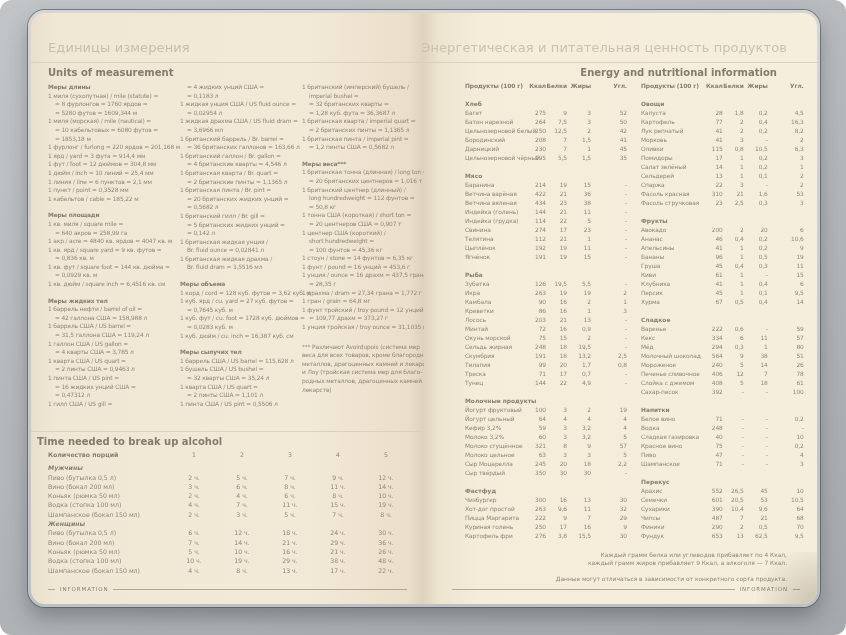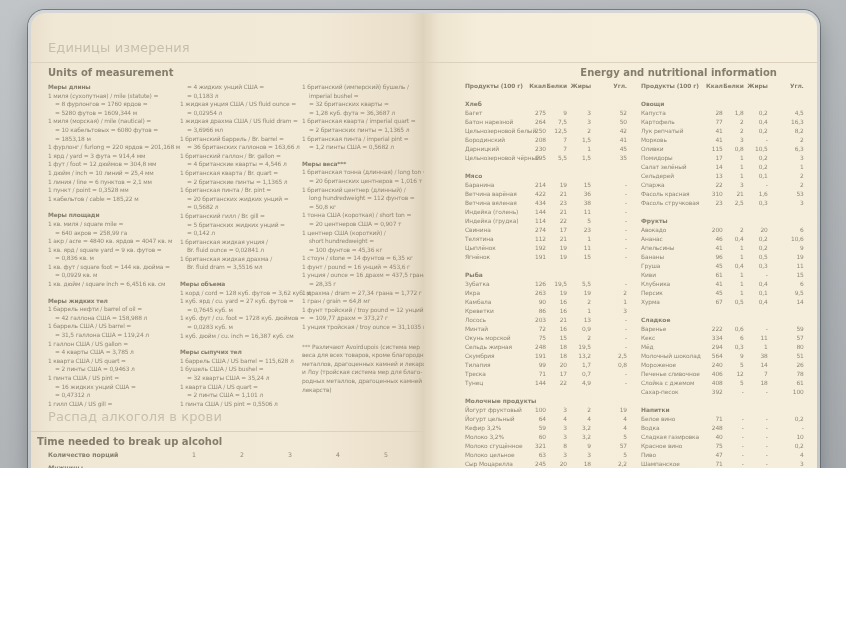--- a/index.html
+++ b/index.html
@@ -1,18 +1,18 @@
 <!DOCTYPE html>
 <html><head>
 <meta charset="utf-8">
 <style>
   html,body{margin:0;padding:0;}
-  .scene{position:relative;width:846px;height:468px;overflow:hidden;
+  .scene{position:relative;width:846px;height:635px;overflow:hidden;
     background:linear-gradient(160deg,#c1c5c8 0%,#b4b8bb 45%,#a5a9ad 100%);
-    font-family:"DejaVu Sans","Liberation Sans",sans-serif;}
+    font-family:"DejaVu Sans","Liberation Sans",sans-serif;border-radius:12px;}
   .notebook{position:absolute;left:28px;top:10px;width:792px;height:597px;border-radius:17px;
     background:linear-gradient(180deg,#d4d6d7,#bec1c3);
     box-shadow:0 10px 20px rgba(40,45,50,.35),0 0 0 1px rgba(108,115,120,.85);}
   .pages{position:absolute;left:3px;top:3px;right:3px;bottom:3px;border-radius:14px;overflow:hidden;display:flex;
     box-shadow:inset 0 -8px 14px rgba(110,92,62,.07);}
   .page{position:relative;width:50%;height:100%;}
   .page-left{background:linear-gradient(90deg,#e9dfcb 0%,#f0e7d5 6%,#f2e9d7 70%,#eadfca 96%,#ddd2bb 100%);}
   .page-right{background:linear-gradient(90deg,#dfd4bd 0%,#eee5d1 4%,#f5ecd9 14%,#f6eedd 100%);}
   .curl{position:absolute;right:0;bottom:0;width:70px;height:52px;border-bottom-right-radius:14px;
     background:radial-gradient(circle at 100% 100%,rgba(92,80,58,.28),rgba(92,80,58,0) 72%);}
@@ -200,21 +200,20 @@
                 <div class="mline">*** Различают Avoirdupois (система мер</div>
                 <div class="mline">веса для всех товаров, кроме благородных</div>
                 <div class="mline">металлов, драгоценных камней и лекарств)</div>
                 <div class="mline">и Лоу (тройская система мер для благо-</div>
                 <div class="mline">родных металлов, драгоценных камней и</div>
                 <div class="mline">лекарств)</div>
               </div>
             </div>
         </div>
 
-        <div class="big-title tl t2">Распад алкоголя в крови</div>
         <div class="rule rule-mid"></div>
         <div class="subtitle tl sub2" style="left:6px">Time needed to break up alcohol</div>
 
         <div class="alc">
           <div class="alc-row alc-head">
               <div class="alc-name alc-bold">Количество порций</div>
               <div class="alc-v">1</div>
               <div class="alc-v">2</div>
               <div class="alc-v">3</div>
               <div class="alc-v">4</div>
@@ -307,20 +306,21 @@
         </div>
 
         <div class="pfoot pfoot-l">
           <span class="fdash"></span>
           <span>INFORMATION</span>
           <span class="fline"></span>
         </div>
       </div>
 
       <div class="page page-right">
+        <div class="big-title tr">Энергетическая и питательная ценность продуктов</div>
         <div class="rule rule-top"></div>
         <div class="subtitle" style="right:40px">Energy and nutritional information</div>
 
         <div class="ntables">
           <div class="ntable0">
               <div class="n-row n-head">
                 <div class="n-name">Продукты (100 г)</div>
                 <div class="n-v n-v1">Ккал</div>
                 <div class="n-v n-v2">Белки</div>
                 <div class="n-v n-v3">Жиры</div>

